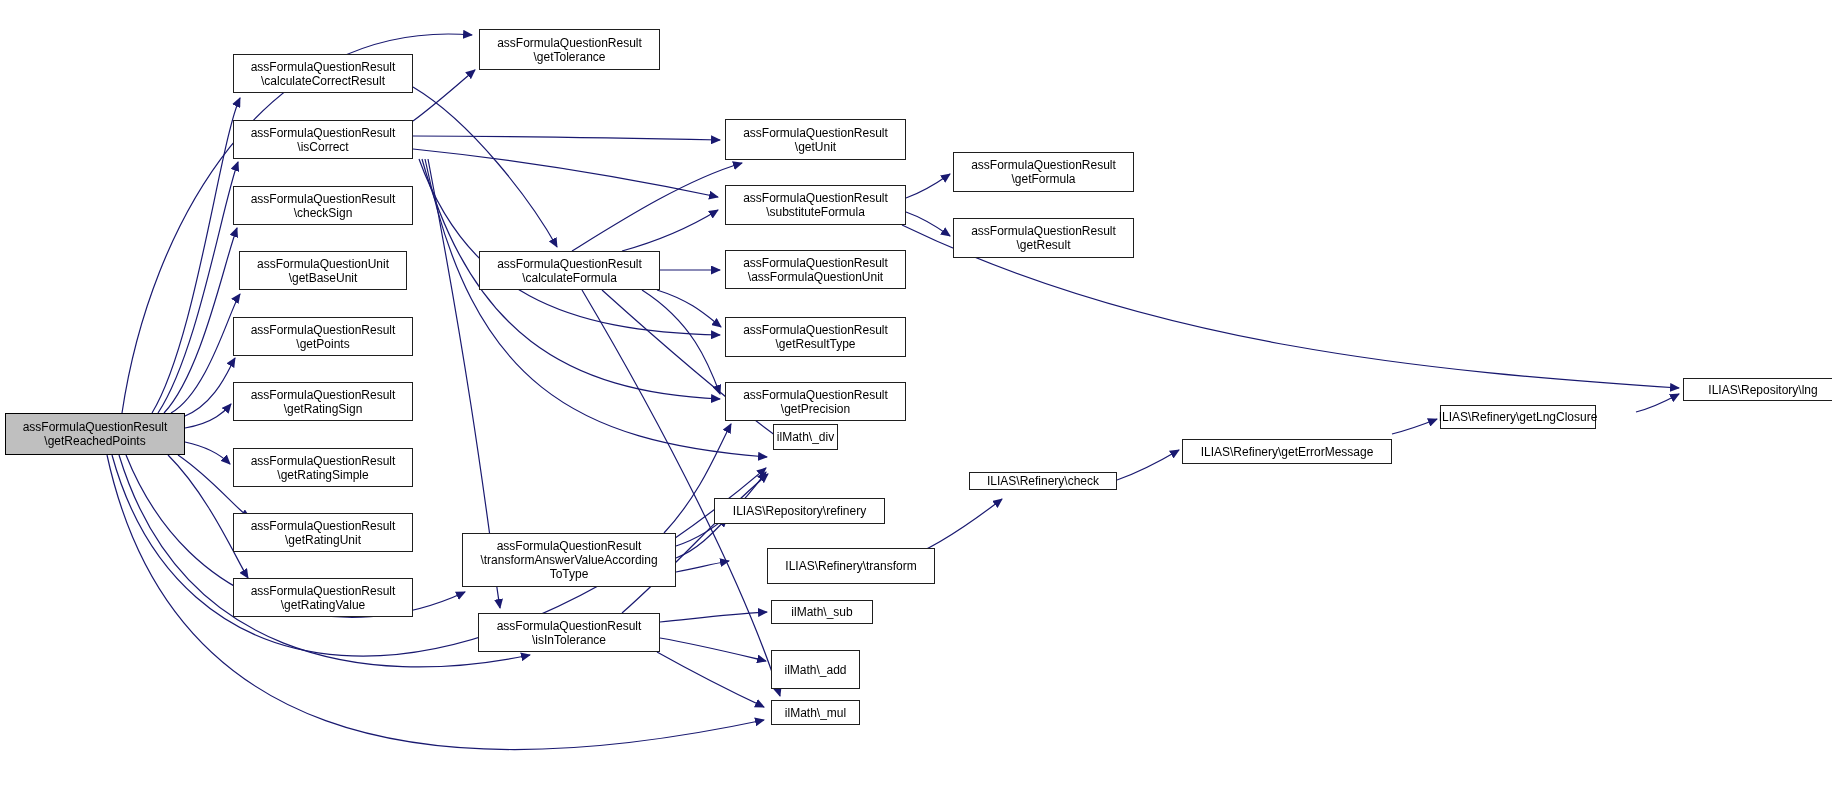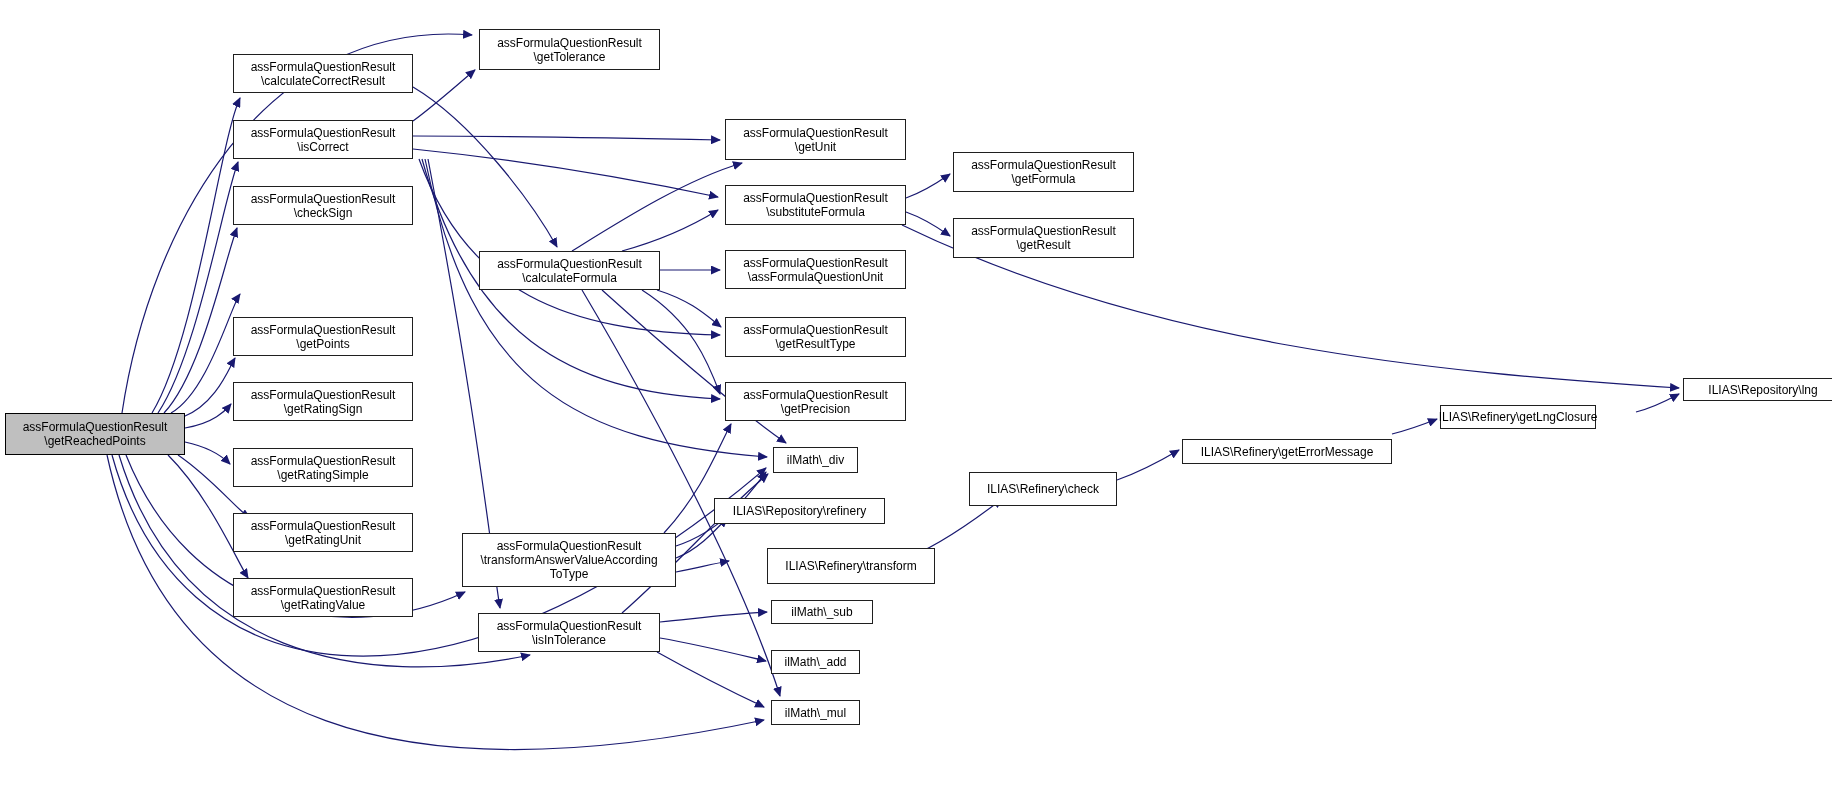--- a/index.html
+++ b/index.html
@@ -82,20 +82,24 @@
     <span>\calculateCorrectResult</span>
   </div>
   <div class="node" style="left:233px;top:120px;width:180px;height:39px">
     <span>assFormulaQuestionResult</span>
     <span>\isCorrect</span>
   </div>
   <div class="node" style="left:233px;top:186px;width:180px;height:39px">
     <span>assFormulaQuestionResult</span>
     <span>\checkSign</span>
   </div>
+  <div class="node" style="left:239px;top:251px;width:168px;height:39px">
+    <span>assFormulaQuestionUnit</span>
+    <span>\getBaseUnit</span>
+  </div>
   <div class="node" style="left:233px;top:317px;width:180px;height:39px">
     <span>assFormulaQuestionResult</span>
     <span>\getPoints</span>
   </div>
   <div class="node" style="left:233px;top:382px;width:180px;height:39px">
     <span>assFormulaQuestionResult</span>
     <span>\getRatingSign</span>
   </div>
   <div class="node" style="left:233px;top:448px;width:180px;height:39px">
     <span>assFormulaQuestionResult</span>
@@ -141,48 +145,48 @@
     <span>\assFormulaQuestionUnit</span>
   </div>
   <div class="node" style="left:725px;top:317px;width:181px;height:40px">
     <span>assFormulaQuestionResult</span>
     <span>\getResultType</span>
   </div>
   <div class="node" style="left:725px;top:382px;width:181px;height:39px">
     <span>assFormulaQuestionResult</span>
     <span>\getPrecision</span>
   </div>
-  <div class="node" style="left:773px;top:447px;width:85px;height:26px">
+  <div class="node" style="left:773px;top:424px;width:65px;height:26px">
     <span>ilMath\_div</span>
   </div>
   <div class="node" style="left:714px;top:498px;width:171px;height:26px">
     <span>ILIAS\Repository\refinery</span>
   </div>
   <div class="node" style="left:767px;top:548px;width:168px;height:36px">
     <span>ILIAS\Refinery\transform</span>
   </div>
   <div class="node" style="left:771px;top:600px;width:102px;height:24px">
     <span>ilMath\_sub</span>
   </div>
-  <div class="node" style="left:771px;top:650px;width:89px;height:24px">
+  <div class="node" style="left:771px;top:650px;width:89px;height:39px">
     <span>ilMath\_add</span>
   </div>
   <div class="node" style="left:771px;top:700px;width:89px;height:25px">
     <span>ilMath\_mul</span>
   </div>
 
   <div class="node" style="left:953px;top:152px;width:181px;height:40px">
     <span>assFormulaQuestionResult</span>
     <span>\getFormula</span>
   </div>
   <div class="node" style="left:953px;top:218px;width:181px;height:40px">
     <span>assFormulaQuestionResult</span>
     <span>\getResult</span>
   </div>
-  <div class="node" style="left:969px;top:472px;width:148px;height:34px">
+  <div class="node" style="left:969px;top:472px;width:148px;height:18px">
     <span>ILIAS\Refinery\check</span>
   </div>
   <div class="node" style="left:1182px;top:439px;width:210px;height:25px">
     <span>ILIAS\Refinery\getErrorMessage</span>
   </div>
   <div class="node" style="left:1440px;top:405px;width:156px;height:24px">
     <span>ILIAS\Refinery\getLngClosure</span>
   </div>
   <div class="node" style="left:1683px;top:378px;width:160px;height:23px">
     <span>ILIAS\Repository\lng</span>

